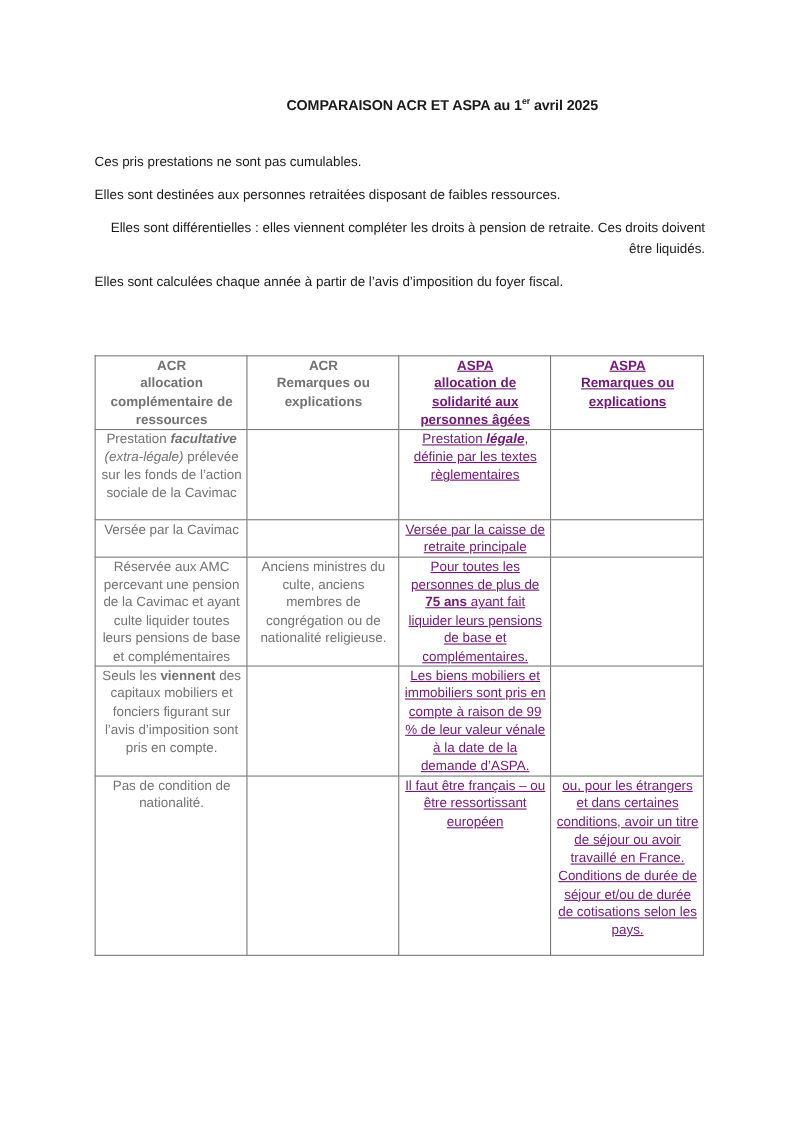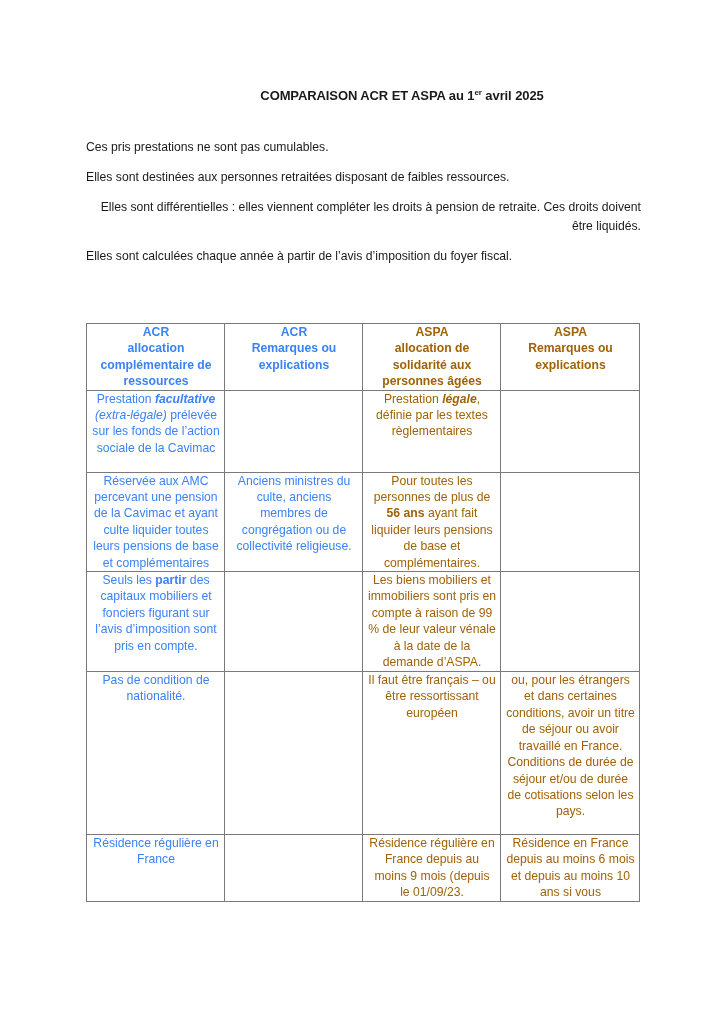--- a/index.html
+++ b/index.html
@@ -53,22 +53,22 @@
       vertical-align: top;
       padding: 0 4px 0 5px;
       text-align: center;
       font-weight: normal;
     }
     table.cmp th {
       text-align: center;
       font-weight: bold;
       padding-top: 0;
     }
-    .blue { color: #3b82f6; }
-    .dark { color: #a16207; }
+    .blue { color: #737373; }
+    .dark { color: #701a75; text-decoration: underline; }
     .b { font-weight: bold; }
     .bi { font-weight: bold; font-style: italic; }
     .i { font-style: italic; }
   </style>
 </head>
 <body>
 
 <div class="page-title"><span>COMPARAISON ACR ET ASPA au 1</span><sup>er</sup><span> avril 2025</span></div>
 
 <p class="intro" style="top:138px; margin:0;">Ces pris prestations ne sont pas cumulables.</p>
@@ -103,42 +103,42 @@
     </th>
   </tr>
 
   <tr style="height:82px">
     <td class="blue"><span>Prestation </span><span class="bi">facultative</span> <span class="i">(extra-légale)</span><span> prélevée sur les fonds de l’action sociale de la Cavimac</span></td>
     <td class="blue"></td>
     <td class="dark"><span>Prestation </span><span class="bi">légale</span><span>, définie par les textes règlementaires</span></td>
     <td class="dark"></td>
   </tr>
 
+  <tr style="height:34px">
+    <td class="blue">Versée par la Cavimac</td>
+    <td class="blue"></td>
+    <td class="dark">Versée par la caisse de retraite principale</td>
+    <td class="dark"></td>
+  </tr>
 
   <tr style="height:98px">
     <td class="blue">Réservée aux AMC percevant une pension de la Cavimac et ayant culte liquider toutes leurs pensions de base et complémentaires</td>
-    <td class="blue">Anciens ministres du culte, anciens membres de congrégation ou de collectivité religieuse.</td>
-    <td class="dark"><span>Pour toutes les personnes de plus de </span><span class="b">56 ans</span><span> ayant fait liquider leurs pensions de base et complémentaires.</span></td>
+    <td class="blue">Anciens ministres du culte, anciens membres de congrégation ou de nationalité religieuse.</td>
+    <td class="dark"><span>Pour toutes les personnes de plus de </span><span class="b">75 ans</span><span> ayant fait liquider leurs pensions de base et complémentaires.</span></td>
     <td class="dark"></td>
   </tr>
 
   <tr style="height:100px">
-    <td class="blue"><span>Seuls les </span><span class="b">partir</span><span> des capitaux mobiliers et fonciers figurant sur l’avis d’imposition sont pris en compte.</span></td>
+    <td class="blue"><span>Seuls les </span><span class="b">viennent</span><span> des capitaux mobiliers et fonciers figurant sur l’avis d’imposition sont pris en compte.</span></td>
     <td class="blue"></td>
     <td class="dark">Les biens mobiliers et immobiliers sont pris en compte à raison de 99 % de leur valeur vénale à la date de la demande d’ASPA.</td>
     <td class="dark"></td>
   </tr>
 
   <tr style="height:163px">
     <td class="blue">Pas de condition de nationalité.</td>
     <td class="blue"></td>
     <td class="dark">Il faut être français – ou être ressortissant européen</td>
     <td class="dark">ou, pour les étrangers et dans certaines conditions, avoir un titre de séjour ou avoir travaillé en France. Conditions de durée de séjour et/ou de durée de cotisations selon les pays.</td>
   </tr>
 
-  <tr style="height:66px">
-    <td class="blue">Résidence régulière en France</td>
-    <td class="blue"></td>
-    <td class="dark">Résidence régulière en France depuis au moins 9 mois (depuis le 01/09/23.</td>
-    <td class="dark">Résidence en France depuis au moins 6 mois et depuis au moins 10 ans si vous</td>
-  </tr>
 </tbody>
   </table>
 
 </body></html>

